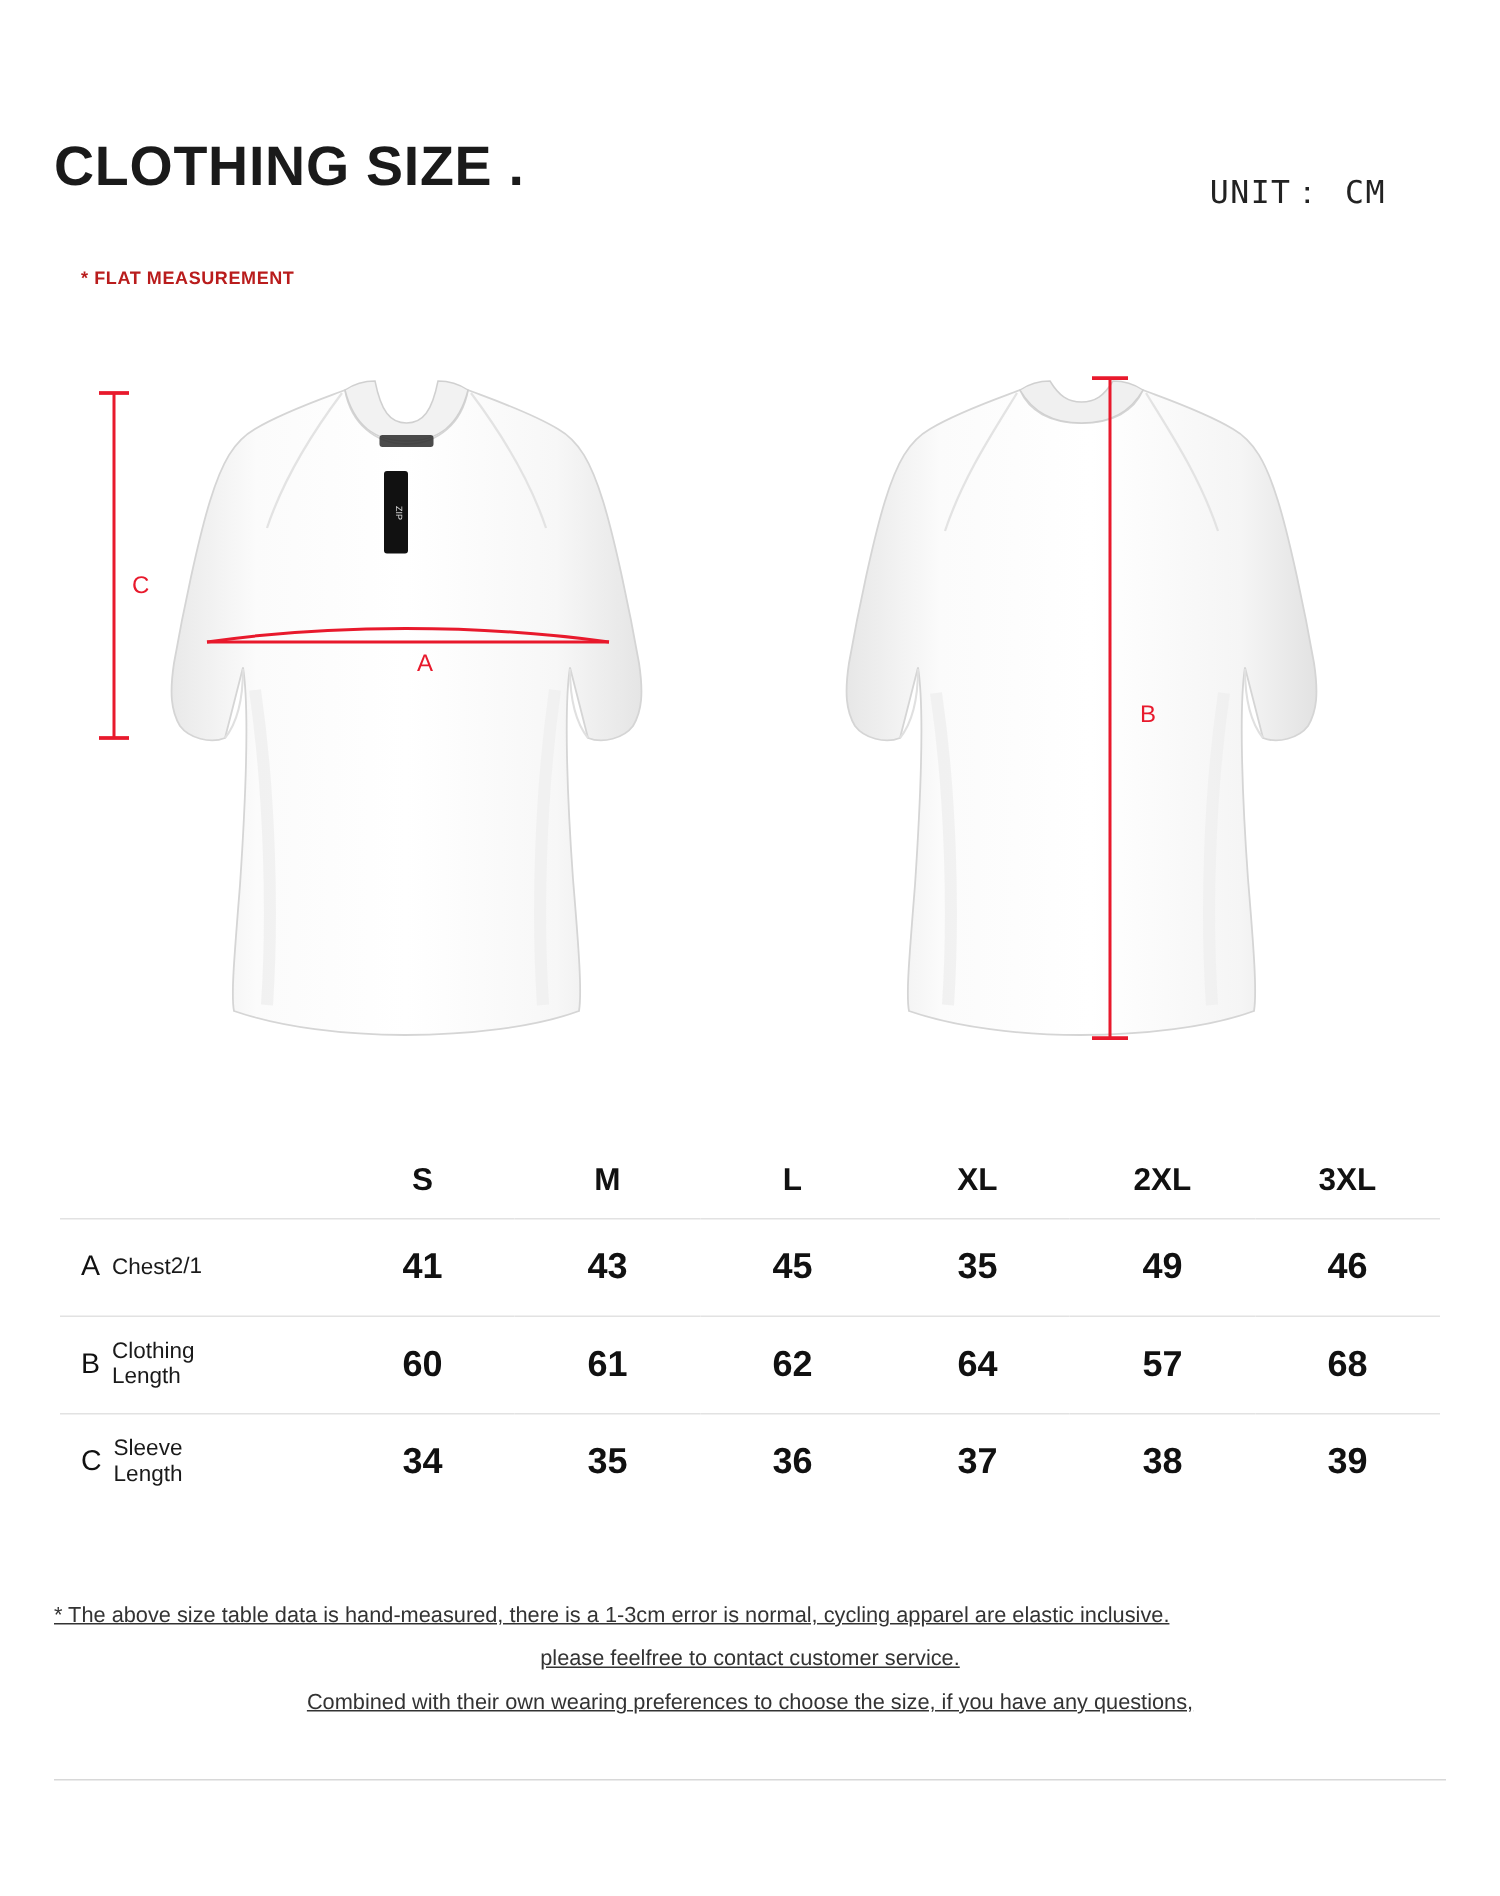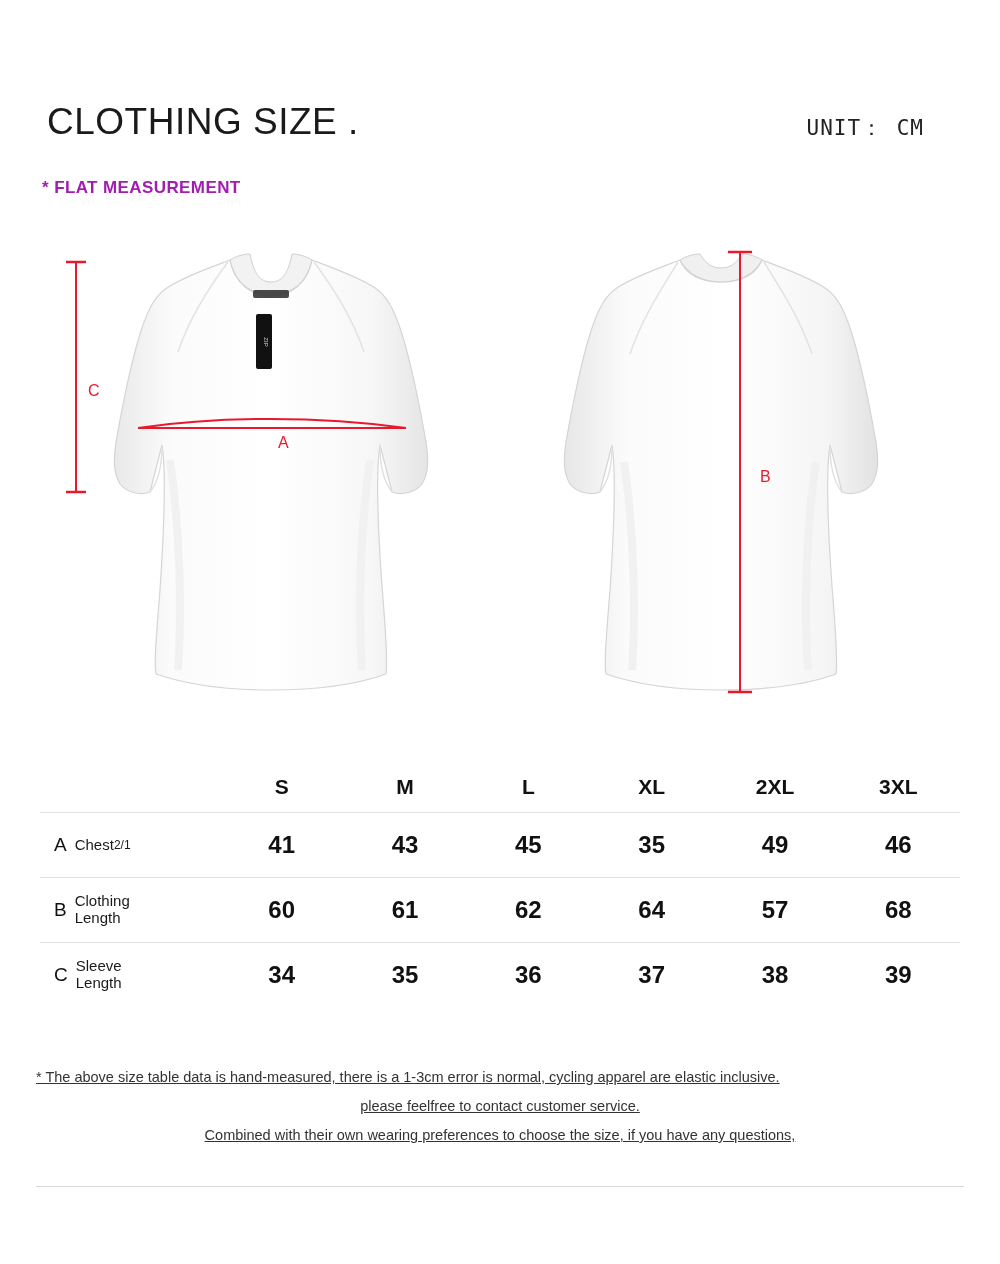--- a/index.html
+++ b/index.html
@@ -25,43 +25,43 @@
   
   .header {
     position: absolute;
     top: 92px;
     left: 36px;
     right: 36px;
     height: 60px;
   }
   .title {
     font-size: 37px;
-    font-weight: normal;
+    font-weight: bold;
     letter-spacing: 0.5px;
     color: #1a1a1a;
     line-height: 1;
-    margin: 11px;
+    margin: 0;
     display: inline-block;
   }
   .unit {
     position: absolute;
     right: 40px;
     top: 22px;
     font-size: 21px;
     letter-spacing: 1px;
     color: #222;
     font-family: "DejaVu Sans Mono", monospace;
   }
   .subtitle {
     position: absolute;
     top: 178px;
-    left: 42px;
-    font-size: 17px;
+    left: 54px;
+    font-size: 12px;
     font-weight: bold;
-    color: #a21caf;
+    color: #b91c1c;
     letter-spacing: 0.4px;
   }
 
   
   .garments {
     position: absolute;
     top: 230px;
     left: 0;
     width: 1000px;
     height: 500px;
@@ -133,21 +133,21 @@
     vertical-align: middle;
     color: #111;
   }
   .rowhead .name {
     display: inline-block;
     vertical-align: middle;
     line-height: 1.12;
     font-size: 15px;
   }
   .rowhead .sup {
-    font-size: 12px;
+    font-size: 15px;
     vertical-align: baseline;
   }
   col.c-head { width: 180px; }
 
   
   .notes {
     position: absolute;
     top: 1063px;
     left: 30px;
     width: 940px;

